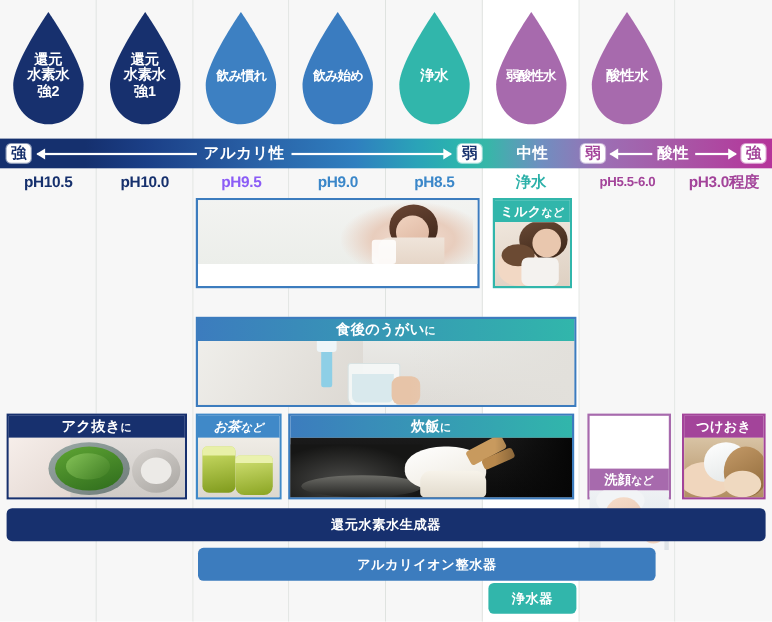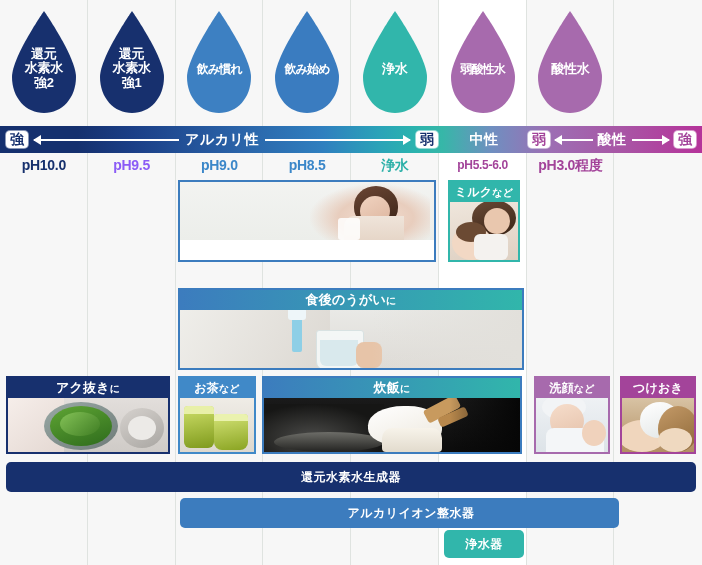--- a/index.html
+++ b/index.html
@@ -215,20 +215,21 @@
     <div class="scale-seg" style="left:528px;width:168px;">
       <span class="badge acid">弱</span>
       <span class="arrow-line l" style="margin:0 5px;"></span>
       <span class="scale-txt">酸性</span>
       <span class="arrow-line r" style="margin:0 5px;"></span>
       <span class="badge acid">強</span>
     </div>
   </div>
 
   <div class="ph-row" id="ph-row">
+      <div class="ph-cell" style="color: rgb(22, 48, 109);">pH10.5</div>
       <div class="ph-cell" style="color: rgb(22, 48, 109);">pH10.0</div>
       <div class="ph-cell" style="color: #8b5cf6;">pH9.5</div>
       <div class="ph-cell" style="color: rgb(59, 135, 201);">pH9.0</div>
       <div class="ph-cell" style="color: rgb(59, 135, 201);">pH8.5</div>
       <div class="ph-cell" style="color: rgb(43, 176, 168);">浄水</div>
       <div class="ph-cell" style="color: rgb(163, 68, 154); font-size: 12px;">pH5.5-6.0</div>
       <div class="ph-cell" style="color: rgb(163, 68, 154);">pH3.0程度</div>
     </div>
 
   <div class="blk" style="left:178px;top:180px;width:258px;height:82px;background:#ffffff;border:2px solid #3c7cbe;">
@@ -277,21 +278,21 @@
     <div class="ph-img" style="height:54px;background:linear-gradient(180deg,#e2dedb,#cfcbc7);">
       <i style="left:0;top:0;width:56px;height:54px;background:linear-gradient(140deg,#f6eeea,#e4d8d2);"></i>
       <i style="left:36px;top:4px;width:74px;height:48px;border-radius:50%;background:linear-gradient(150deg,#9aa9a6,#6e7b78);"></i>
       <i style="left:42px;top:8px;width:62px;height:40px;border-radius:50%;background:linear-gradient(160deg,#5fa534,#2e6b1c);"></i>
       <i style="left:52px;top:14px;width:40px;height:24px;border-radius:50%;background:linear-gradient(140deg,#84c257,#3f7d23);"></i>
       <i style="right:4px;top:10px;width:44px;height:40px;border-radius:50%;background:linear-gradient(150deg,#d6d2ce,#a9a6a2);"></i>
       <i style="right:12px;top:18px;width:28px;height:24px;border-radius:50%;background:#eceae7;"></i>
     </div>
   </div>
 
-  <div class="blk" style="left:178px;top:376px;width:78px;height:78px;background:#ffffff;border:2px solid #4089c8;">
+  <div class="blk" style="left:178px;top:376px;width:78px;height:78px;background:#ffffff;border:2px solid #4089c8;font-style:italic;">
     <div class="blk-hd" style="background:#4089c8;font-size:12px;">
       <span>お茶</span><span class="suf">など</span>
     </div>
     <div class="ph-img" style="height:54px;background:linear-gradient(180deg,#efece6,#ddd8ce);">
       <i style="left:4px;top:8px;width:30px;height:42px;background:linear-gradient(170deg,#cfe06a,#7f9a1c);border-radius:4px 4px 6px 6px;"></i>
       <i style="left:4px;top:8px;width:30px;height:8px;background:#e8f0a8;border-radius:4px 4px 0 0;"></i>
       <i style="right:6px;top:16px;width:34px;height:36px;background:linear-gradient(170deg,#d5e478,#8aa422);border-radius:4px 4px 8px 8px;"></i>
       <i style="right:6px;top:16px;width:34px;height:7px;background:#eaf2ae;border-radius:4px 4px 0 0;"></i>
     </div>
   </div>
@@ -305,21 +306,21 @@
       <i style="left:10px;top:34px;width:110px;height:20px;border-radius:50%;background:linear-gradient(180deg,#6d6d68,#232321);"></i>
       <i style="left:104px;top:8px;width:74px;height:40px;border-radius:48% 46% 40% 44%;background:linear-gradient(160deg,#ffffff,#ece7dc);"></i>
       <i style="left:118px;top:30px;width:60px;height:24px;background:linear-gradient(180deg,#f7f3ea,#e2dbcd);border-radius:10px 10px 4px 4px;"></i>
       <i style="left:160px;top:4px;width:36px;height:14px;background:#c89a5e;transform:rotate(-28deg);border-radius:3px;"></i>
       <i style="left:174px;top:14px;width:30px;height:10px;background:#b8884c;transform:rotate(-24deg);border-radius:3px;"></i>
       <i style="right:0;top:0;width:70px;height:54px;background:linear-gradient(90deg,rgba(10,10,10,0),#060606);"></i>
     </div>
   </div>
 
   <div class="blk" style="left:534px;top:376px;width:76px;height:78px;background:#ffffff;border:2px solid #a76aad;">
-    <div class="blk-hd" style="background:#a76aad;font-size:12px;">
+    <div class="blk-hd" style="background:#a76aad;font-size:12px;margin-top:48px;">
       <span>洗顔</span><span class="suf">など</span>
     </div>
     <div class="ph-img" style="height:54px;background:linear-gradient(180deg,#eef1f4,#dde3e8);">
       <i style="left:6px;top:-4px;width:44px;height:26px;border-radius:50%;background:#f2f4f6;"></i>
       <i style="left:14px;top:6px;width:34px;height:34px;border-radius:50%;background:linear-gradient(160deg,#f6ddcb,#e5c2ab);"></i>
       <i style="left:10px;top:30px;width:58px;height:24px;background:#f4f6f8;border-radius:8px 8px 0 0;"></i>
       <i style="right:2px;top:22px;width:24px;height:26px;border-radius:50%;background:#f0d2bc;"></i>
     </div>
   </div>
 
@@ -331,20 +332,20 @@
       <i style="left:-4px;top:22px;width:48px;height:32px;border-radius:50%;background:#f0d6bd;"></i>
       <i style="left:18px;top:4px;width:40px;height:36px;border-radius:50% 50% 46% 46%;background:linear-gradient(160deg,#ffffff,#e2e6e6);"></i>
       <i style="right:-4px;top:8px;width:40px;height:46px;border-radius:50%;background:linear-gradient(150deg,#c49a68,#8b6636);"></i>
       <i style="right:2px;top:30px;width:34px;height:24px;border-radius:50%;background:#efd9c0;"></i>
     </div>
   </div>
 
   <div class="devbar" style="left:6px;top:462px;width:690px;height:30px;line-height:30px;background:#17306e;">
     <span>還元水素水生成器</span>
   </div>
-  <div class="devbar" style="left:180px;top:498px;width:416px;height:30px;line-height:30px;background:#3c7cbe;padding-left:23px;">
+  <div class="devbar" style="left:180px;top:498px;width:416px;height:30px;line-height:30px;background:#3c7cbe;">
     <span>アルカリイオン整水器</span>
   </div>
   <div class="devbar" style="left:444px;top:530px;width:80px;height:28px;line-height:28px;background:#31b6ab;">
     <span>浄水器</span>
   </div>
 
 </div>
 
 </body></html>

